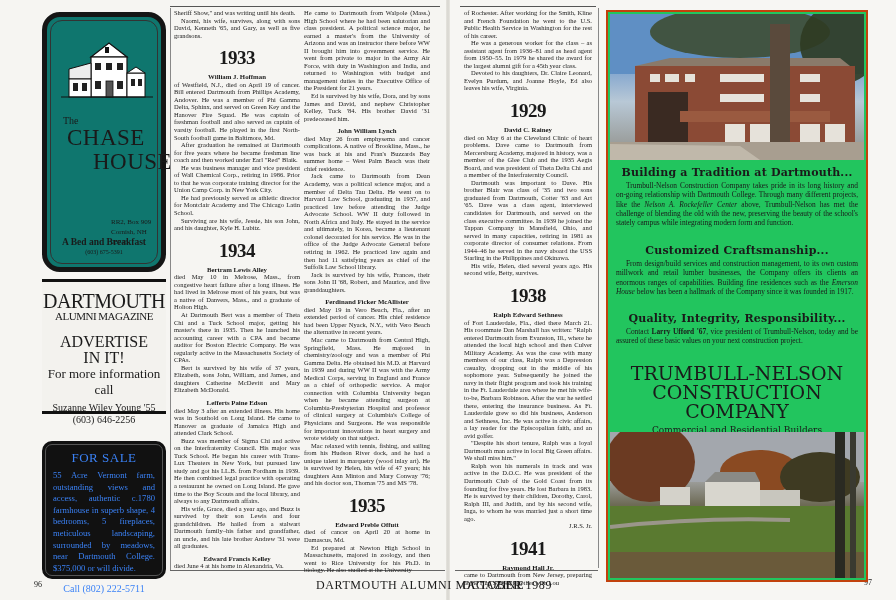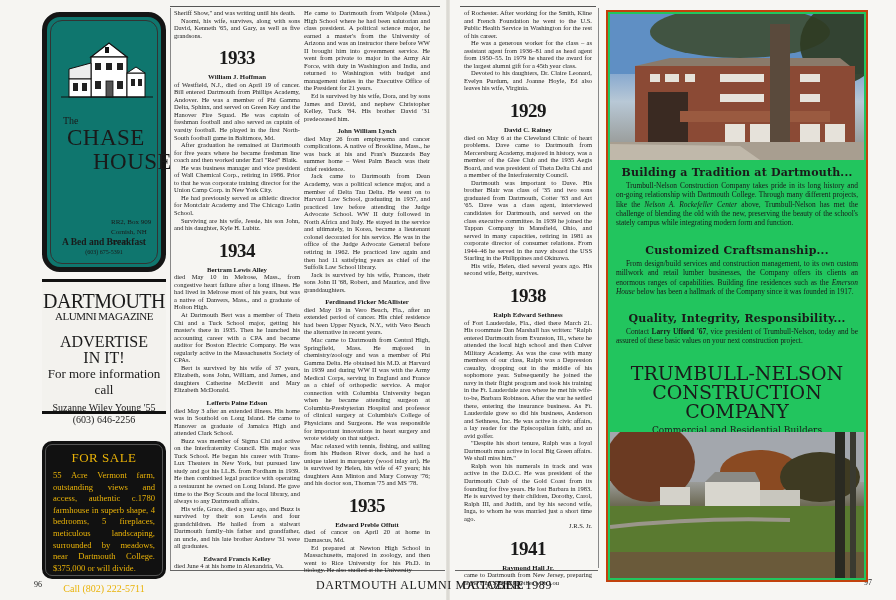--- a/index.html
+++ b/index.html
@@ -38,21 +38,21 @@
   }
   .dam-ad .l1 { margin-top:10px; font-size:20px; line-height:18px; letter-spacing:-0.5px; }
   .dam-ad .l2 { font-size:11px; letter-spacing:-0.5px; line-height:12px; }
   .dam-ad .l3 { margin-top:12px; font-size:16px; line-height:16px; }
   .dam-ad .l4 { font-size:13px; }
   .dam-ad .l5 { margin-top:4px; font-size:10px; line-height:12px; }
   .dam-ad .l6 { font-size:10px; line-height:12px; }
 
   .forsale {
     position:absolute; left:42px; top:441px; width:124px; height:138px;
-    background:#111; color:#eab308; border-radius:10px; box-sizing:border-box;
+    background:#111; color:#3b82f6; border-radius:10px; box-sizing:border-box;
     border:2px solid #111; outline:1px solid #555; outline-offset:-4px;
   }
   .forsale .fs-title { text-align:center; font-size:13px; margin-top:7px; letter-spacing:0.5px; }
   .forsale .fs-body { margin:4px 9px 0 9px; font-size:8.6px; line-height:11.6px; text-align:justify; }
   .forsale .fs-call { text-align:center; font-size:10px; margin-top:9px; }
 
   .pg-num { position:absolute; font-size:8px; }
 
   
   .col { position:absolute; top:9px; font-size:6.5px; line-height:7.55px; text-align:justify; }

